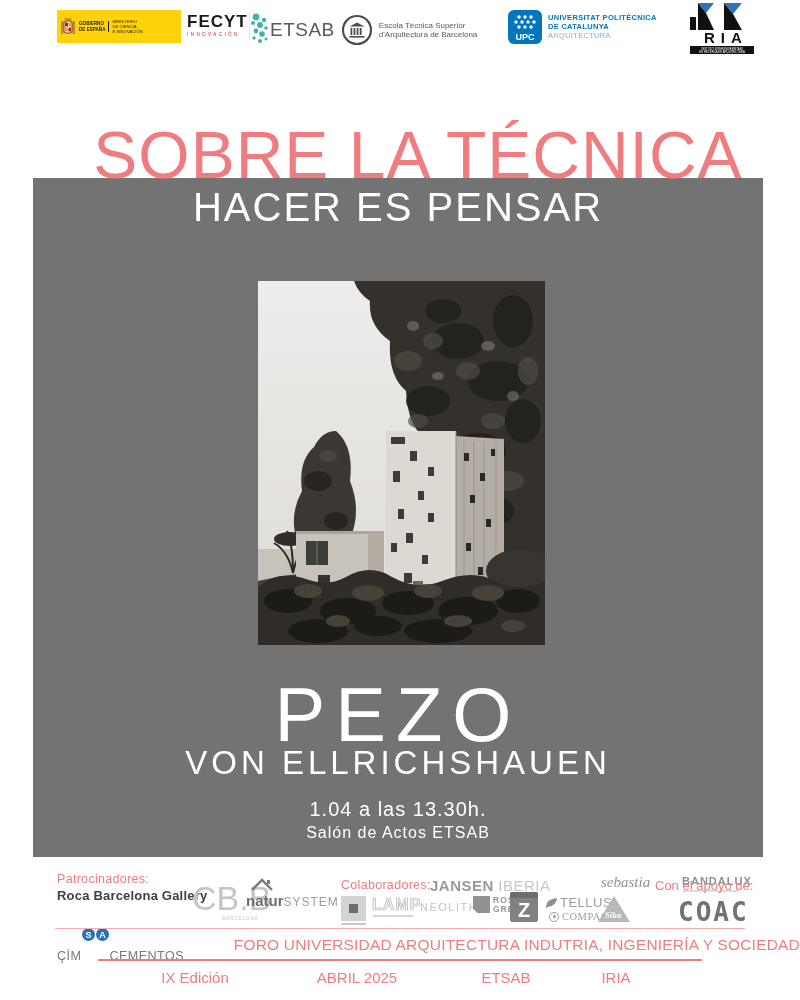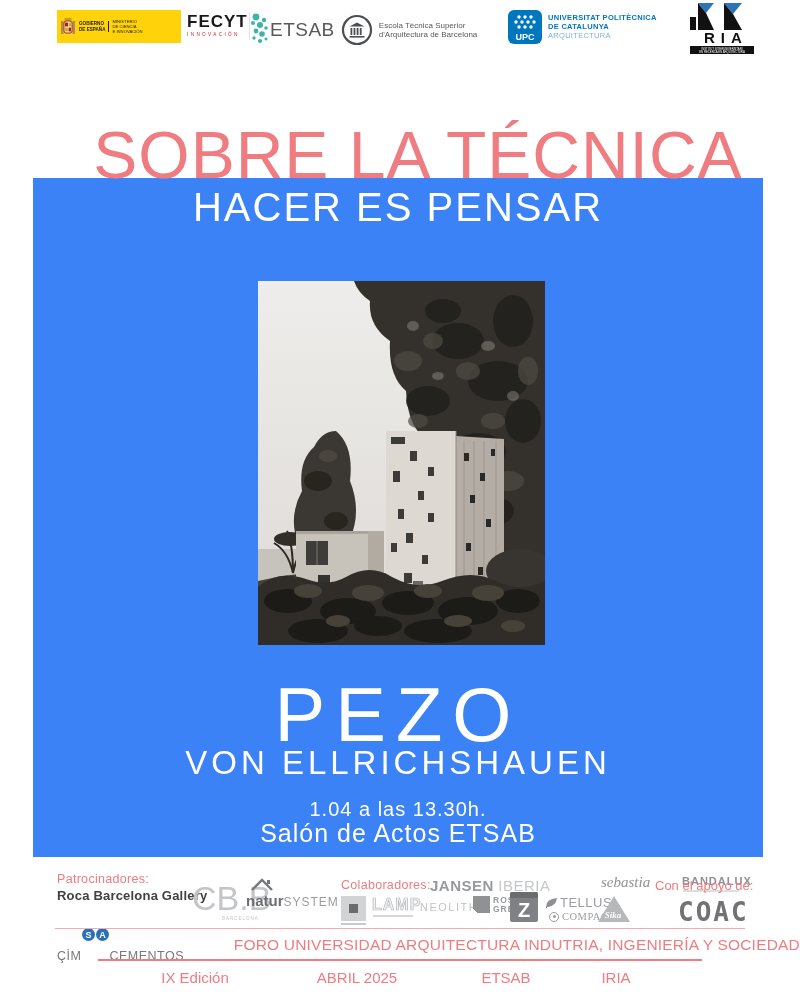--- a/index.html
+++ b/index.html
@@ -20,35 +20,35 @@
   .etsab-desc{font-size:8px;color:#58595b;line-height:9.5px;}
   .upc{left:508px;top:10px;display:flex;align-items:flex-start;gap:6px;}
   .upc-txt{padding-top:3px;}
   .upc-l{font-size:7.5px;font-weight:bold;color:#0076bd;line-height:9px;letter-spacing:0.3px;}
   .upc-l3{font-size:7.5px;color:#7fb3d9;line-height:9px;letter-spacing:0.3px;}
   .iria{left:684px;top:3px;}
 
   
   .title-main{left:0;right:0;top:122px;text-align:center;font-size:66px;letter-spacing:1px;
               color:#ee7c81;font-weight:300;line-height:66px;z-index:3;margin-left:36px;}
-  .pink-block{left:33px;top:178px;width:730px;height:679px;background:#3b82f6;z-index:1;}
+  .pink-block{left:33px;top:178px;width:730px;height:679px;background:#737373;z-index:1;}
   .title-sub{left:0;width:730px;top:8px;text-align:center;font-size:40px;letter-spacing:2px;
              color:#fff;font-weight:300;line-height:42px;}
 
   
   .photo{left:225px;top:103px;width:287px;height:364px;}
 
   
   .pezo{left:0;width:730px;top:497px;text-align:center;font-size:76px;letter-spacing:10px;
         color:#fff;font-weight:300;line-height:80px;}
   .von{left:0;width:730px;top:567px;text-align:center;font-size:33px;letter-spacing:4px;
        color:#fff;font-weight:300;line-height:36px;}
   .when{left:0;width:730px;top:620px;text-align:center;font-size:20px;letter-spacing:1px;
         color:#fff;font-weight:300;line-height:22px;}
-  .where{left:0;width:730px;top:644px;text-align:center;font-size:25px;letter-spacing:1px;
+  .where{left:0;width:730px;top:644px;text-align:center;font-size:16px;letter-spacing:1px;
          color:#fff;font-weight:300;line-height:22px;}
 
   
   .plabel{font-size:12.5px;color:#ee7c81;letter-spacing:0.3px;}
   .roca{left:57px;top:888px;font-size:13px;font-weight:bold;color:#414042;letter-spacing:0.2px;}
   .cimsa{left:57px;top:906px;display:flex;align-items:center;}
   .cimsa-t{font-size:12.5px;font-weight:normal;color:#77787b;letter-spacing:0.5px;margin-top:43px;}
   .cimsa-c{width:13px;height:13px;border-radius:50%;background:#2a70b8;color:#fff;font-size:9px;
            font-weight:bold;display:flex;align-items:center;justify-content:center;margin:0 0.5px;}
   .cbb{left:192px;top:881px;font-size:34px;font-weight:400;color:#c4c5c7;line-height:34px;}

